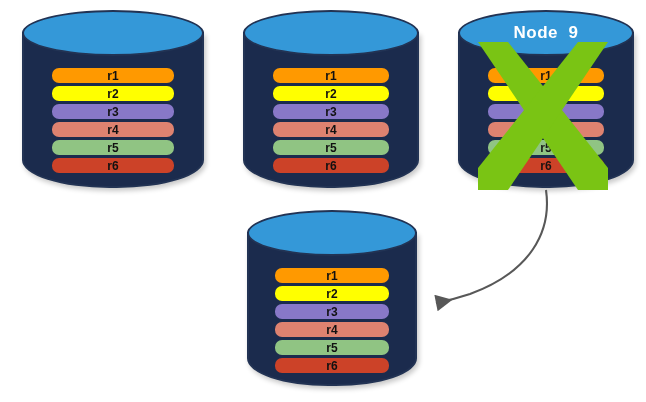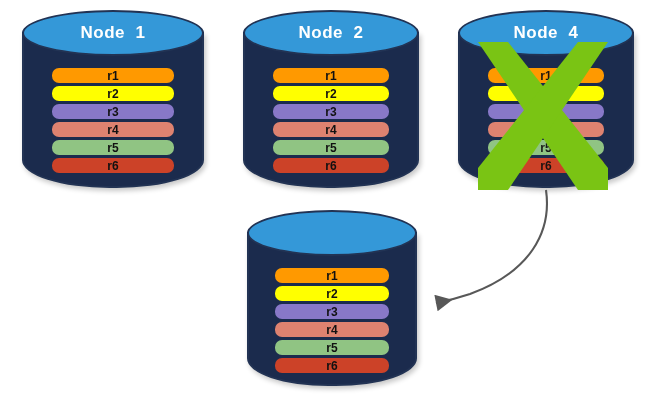--- a/index.html
+++ b/index.html
@@ -115,49 +115,47 @@
   }
 </style>
 </head>
 <body style="background: rgb(255, 255, 255);">
 
 <div id="canvas">
 
   <div class="node" id="node-1">
     <div class="cyl-body" style="background: rgb(27, 43, 77); border-color: rgb(34, 51, 84);"></div>
     <div class="cyl-top" style="background: rgb(52, 152, 216); border-color: rgb(34, 51, 84);"></div>
-    <div class="node-title" style="color: rgb(255, 255, 255);">Node  1</div>
     <div class="rows">
         <div class="row-bar" style="background: rgb(255, 153, 0);">r1</div>
         <div class="row-bar" style="background: rgb(255, 255, 0);">r2</div>
         <div class="row-bar" style="background: rgb(136, 120, 200);">r3</div>
         <div class="row-bar" style="background: rgb(222, 130, 112);">r4</div>
         <div class="row-bar" style="background: rgb(144, 196, 131);">r5</div>
         <div class="row-bar" style="background: rgb(204, 66, 40);">r6</div>
       </div>
   </div>
 
   <div class="node" id="node-2">
     <div class="cyl-body" style="background: rgb(27, 43, 77); border-color: rgb(34, 51, 84);"></div>
     <div class="cyl-top" style="background: rgb(52, 152, 216); border-color: rgb(34, 51, 84);"></div>
-    <div class="node-title" style="color: rgb(255, 255, 255);">Node  2</div>
     <div class="rows">
         <div class="row-bar" style="background: rgb(255, 153, 0);">r1</div>
         <div class="row-bar" style="background: rgb(255, 255, 0);">r2</div>
         <div class="row-bar" style="background: rgb(136, 120, 200);">r3</div>
         <div class="row-bar" style="background: rgb(222, 130, 112);">r4</div>
         <div class="row-bar" style="background: rgb(144, 196, 131);">r5</div>
         <div class="row-bar" style="background: rgb(204, 66, 40);">r6</div>
       </div>
   </div>
 
   <div class="node" id="node-3">
     <div class="cyl-body" style="background: rgb(27, 43, 77); border-color: rgb(34, 51, 84);"></div>
     <div class="cyl-top" style="background: rgb(52, 152, 216); border-color: rgb(34, 51, 84);"></div>
-    <div class="node-title" style="color: rgb(255, 255, 255);">Node  4</div>
+    <div class="node-title" style="color: rgb(255, 255, 255);">Node  9</div>
     <div class="rows">
         <div class="row-bar" style="background: rgb(255, 153, 0);">r1</div>
         <div class="row-bar" style="background: rgb(255, 255, 0);">r2</div>
         <div class="row-bar" style="background: rgb(136, 120, 200);">r3</div>
         <div class="row-bar" style="background: rgb(222, 130, 112);">r4</div>
         <div class="row-bar" style="background: rgb(144, 196, 131);">r5</div>
         <div class="row-bar" style="background: rgb(204, 66, 40);">r6</div>
       </div>
   </div>
 

